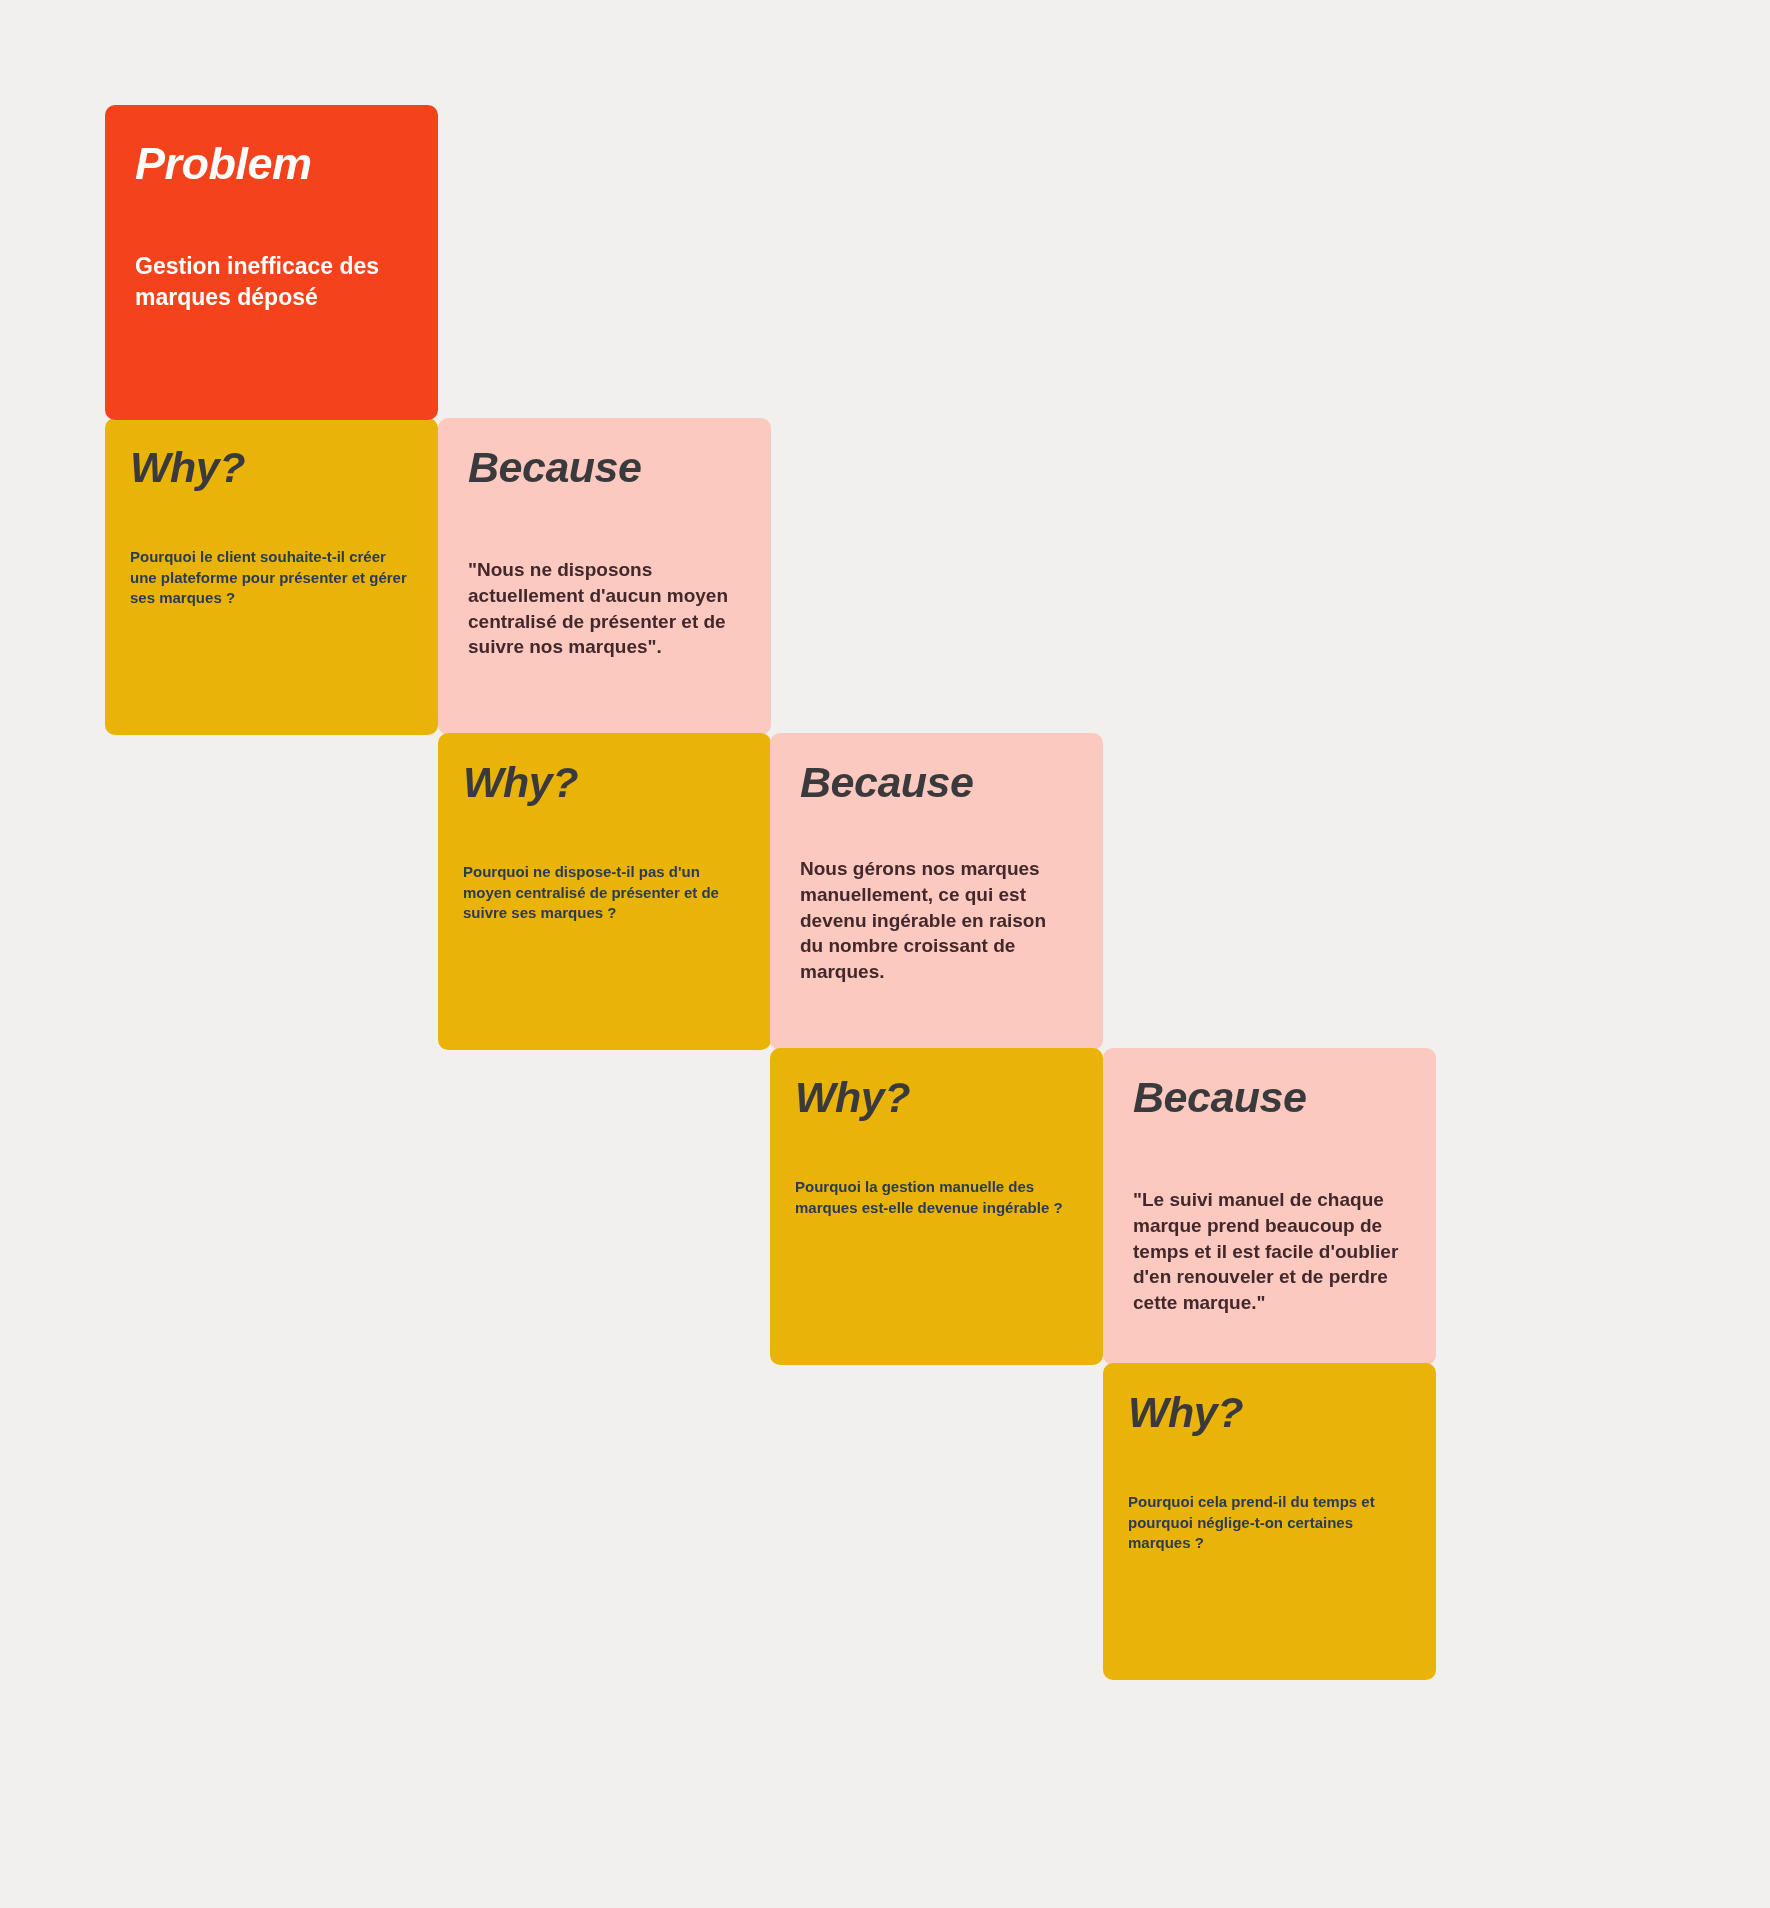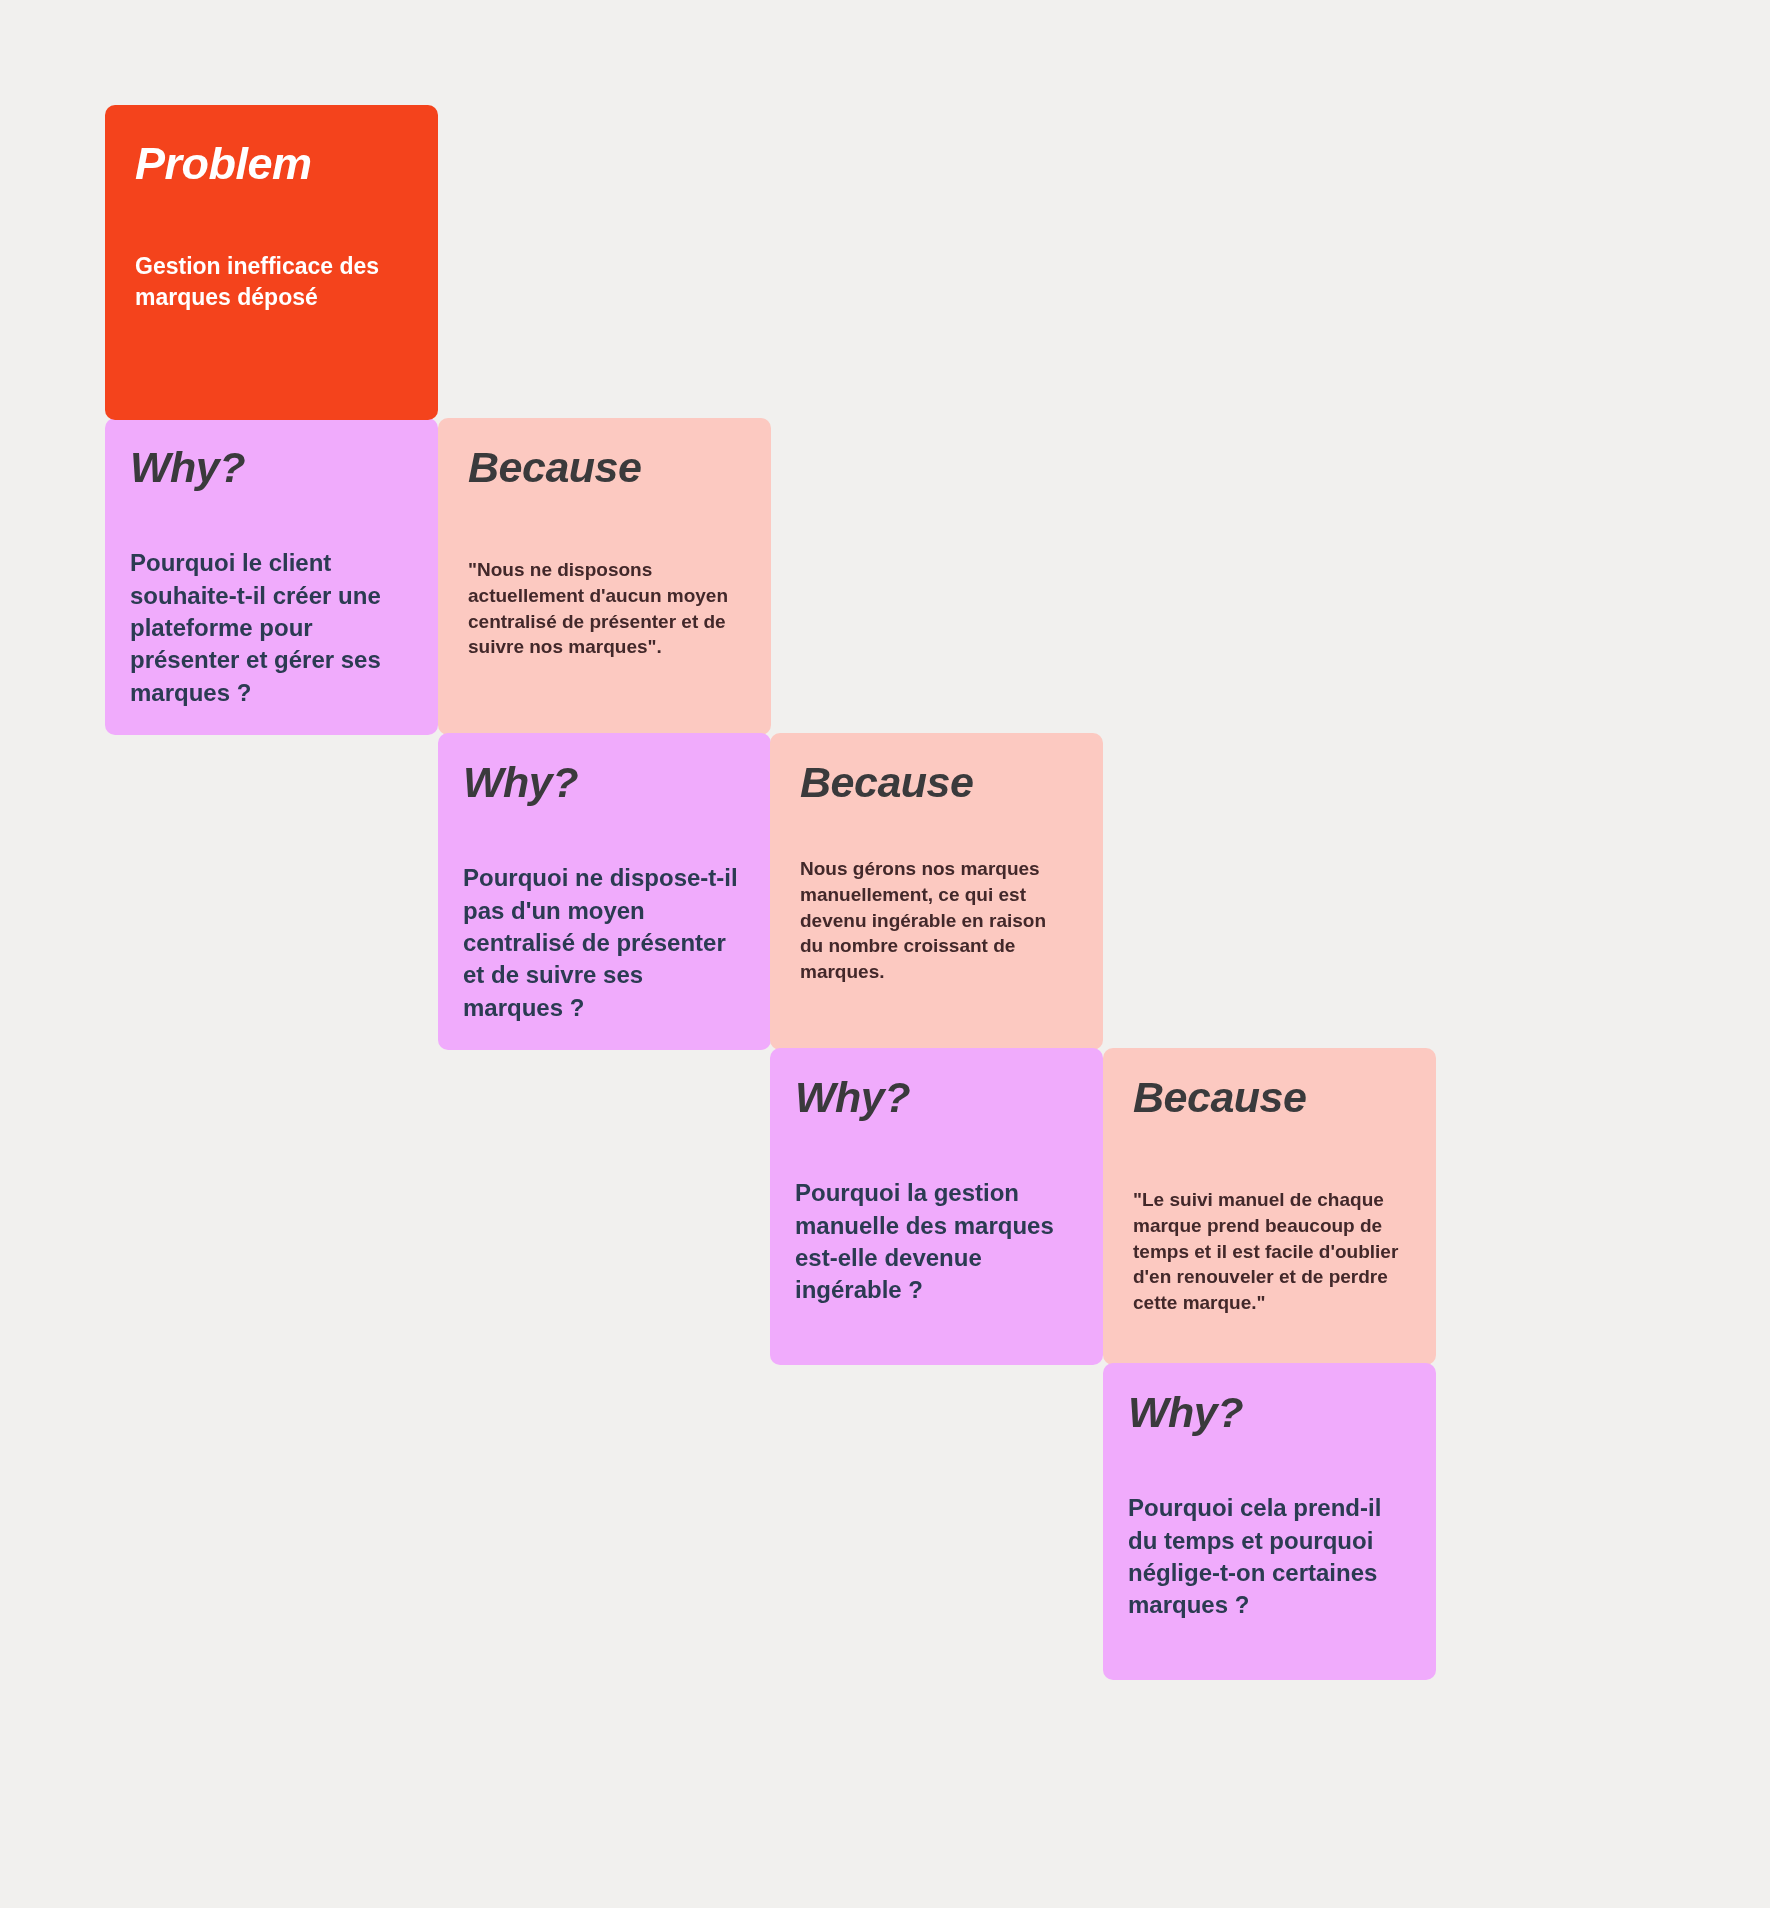--- a/index.html
+++ b/index.html
@@ -58,30 +58,30 @@
     margin-top: 8px;
   }
   .card-problem .card-body {
     color: #ffffff;
     font-size: 23px;
     font-weight: 600;
     margin-top: 62px;
   }
   
   .card-why {
-    background: #f0abfc;
+    background: #eab308;
     padding-left: 25px;
   }
   .card-why .card-title {
     color: #3a3a3c;
     font-size: 43px;
   }
   .card-why .card-body {
     color: #2b3b52;
-    font-size: 24px;
+    font-size: 15px;
     font-weight: 600;
   }
   
   .card-because {
     background: #fcc9c1;
     gap: 24px;
   }
   .card-because .card-title {
     color: #3a3a3c;
     font-size: 43px;

